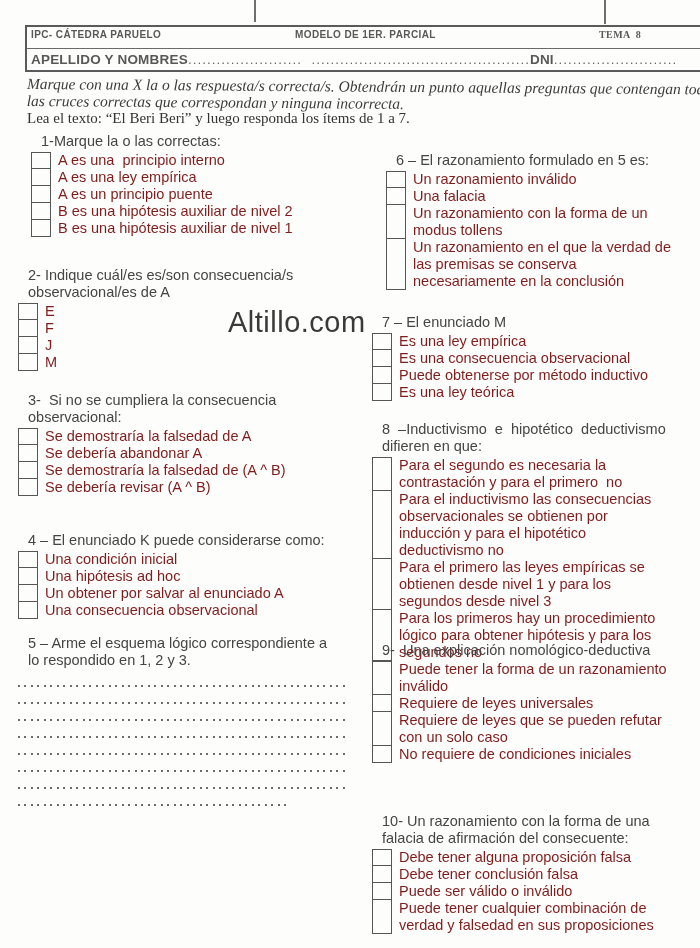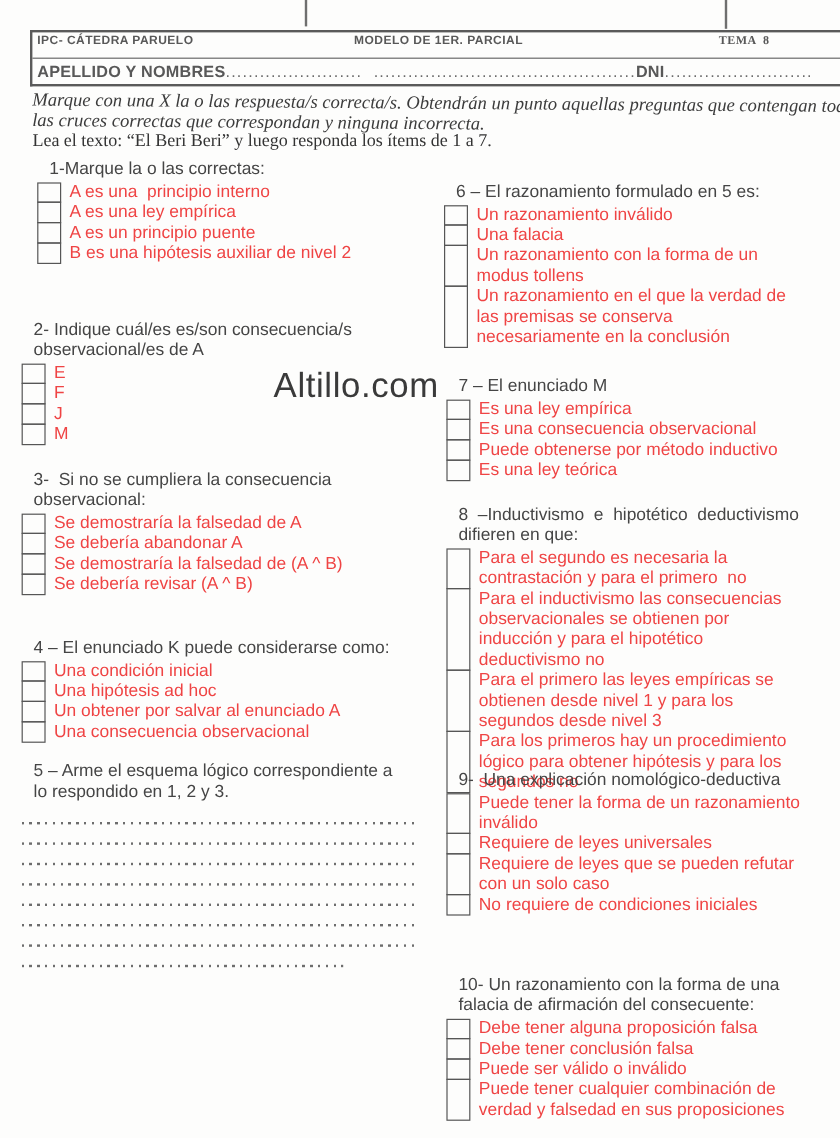--- a/index.html
+++ b/index.html
@@ -58,21 +58,21 @@
     white-space:pre-wrap;margin-bottom:2px;
   }
   .qtitle.justify{text-align:justify;}
   .opt{display:flex;align-items:stretch;}
   .chk{
     flex:0 0 20px;width:20px;box-sizing:border-box;
     border:1.5px solid #565656;background:transparent;min-height:17px;
   }
   .opt:not(:first-child) .chk{margin-top:-1.5px;}
   .lbl{
-    flex:1;margin-left:7px;font-size:14.5px;line-height:17px;color:#ef4444;
+    flex:1;margin-left:7px;font-size:14.5px;line-height:17px;color:#7f1d1d;
     white-space:pre-wrap;
   }
   .answer-lines{margin-top:3px;}
   .dotline{
     height:17px;width:328px;
     background-image:repeating-linear-gradient(to right,#6d6d6d 0 2px,transparent 2px 6.5px);
     background-repeat:no-repeat;background-size:100% 2px;background-position:0 13px;
   }
   .dotline.short{width:268px;}
 </style>
@@ -114,20 +114,24 @@
             <div class="lbl">A es una ley empírica</div>
           </div>
           <div class="opt">
             <div class="chk"></div>
             <div class="lbl">A es un principio puente</div>
           </div>
           <div class="opt">
             <div class="chk"></div>
             <div class="lbl">B es una hipótesis auxiliar de nivel 2</div>
           </div>
+          <div class="opt">
+            <div class="chk"></div>
+            <div class="lbl">B es una hipótesis auxiliar de nivel 1</div>
+          </div>
         </div>
       </div>
       <div class="question" style="top: 267px; left: 18px; width: 345px;">
         <div class="qtitle">2- Indique cuál/es es/son consecuencia/s
 observacional/es de A</div>
         <div class="opts">
           <div class="opt">
             <div class="chk"></div>
             <div class="lbl">E</div>
           </div>
@@ -195,21 +199,21 @@
           <div class="dotline"></div>
           <div class="dotline"></div>
           <div class="dotline"></div>
           <div class="dotline"></div>
           <div class="dotline"></div>
           <div class="dotline"></div>
           <div class="dotline"></div>
           <div class="dotline short"></div>
         </div>
       </div>
-      <div class="question" style="top: 152px; left: 356px; width: 326px; padding-left: 14px;">
+      <div class="question" style="top: 152px; left: 372px; width: 326px; padding-left: 14px;">
         <div class="qtitle">6 – El razonamiento formulado en 5 es:</div>
         <div class="opts">
           <div class="opt">
             <div class="chk"></div>
             <div class="lbl">Un razonamiento inválido</div>
           </div>
           <div class="opt">
             <div class="chk"></div>
             <div class="lbl">Una falacia</div>
           </div>

